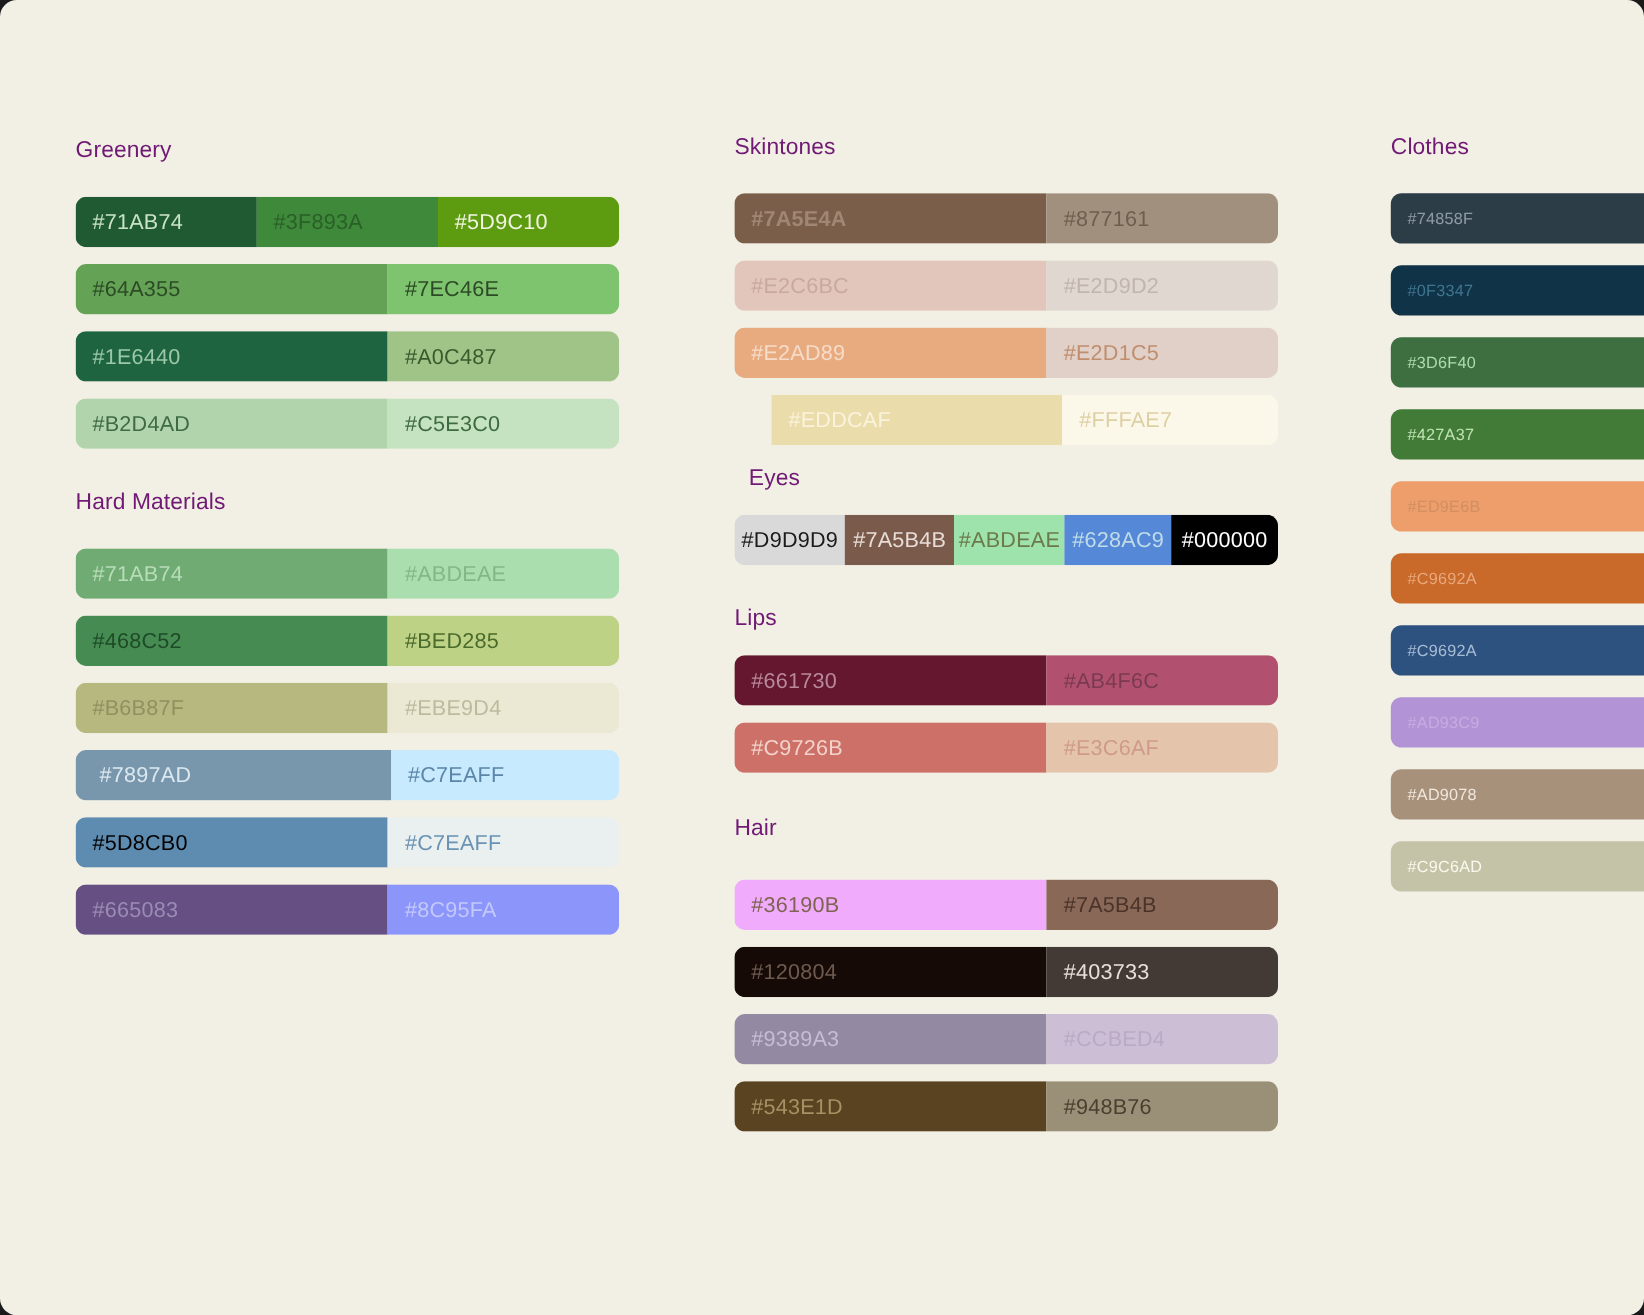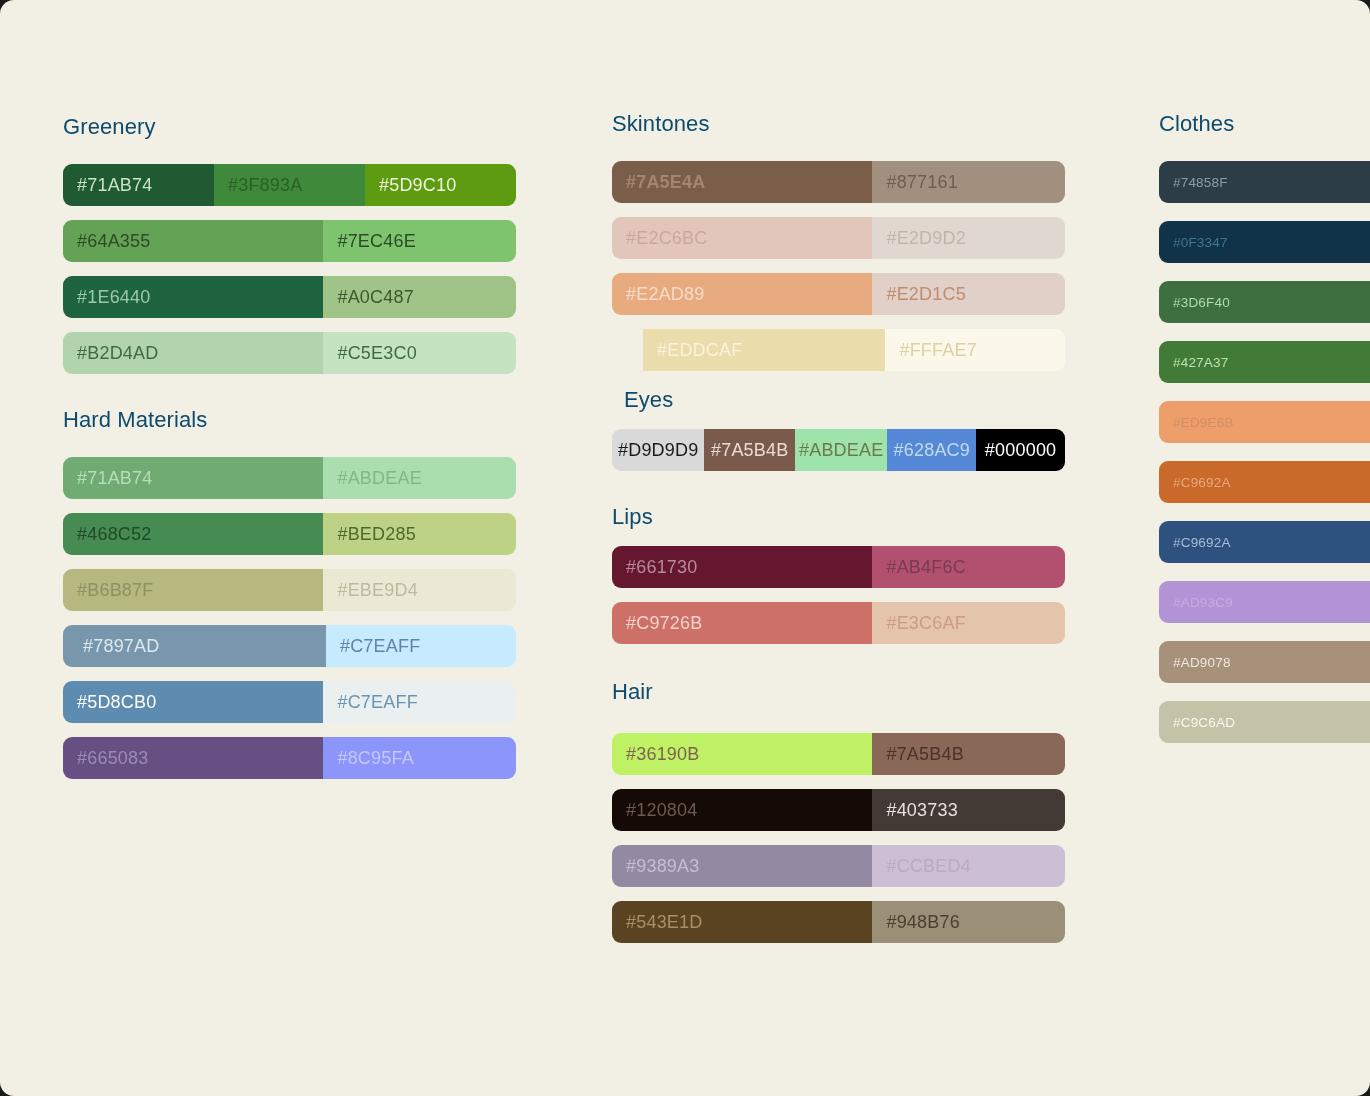--- a/index.html
+++ b/index.html
@@ -25,23 +25,23 @@
 
   .col {
     position: absolute;
     top: 0;
   }
   .col-greenery   { left: 63px;   width: 453px; }
   .col-face       { left: 612px;  width: 453px; }
   .col-clothes    { left: 1159px; width: 300px; }
 
   .section-title {
-    font-size: 22px;
+    font-size: 19px;
     font-weight: 400;
-    color: #0c4a6e;
+    color: #701a75;
     letter-spacing: 0.1px;
     margin: 0;
     line-height: 1;
   }
 
   .bars { margin: 0; }
 
   .bar {
     display: flex;
     height: 42px;
@@ -154,21 +154,21 @@
         </div>
         <div class="bar">
           <div class="seg" style="flex: 1.38 1 0%; background: rgb(120, 151, 173); color: rgb(220, 232, 240); padding-left: 20px;">
             <span>#7897AD</span>
           </div>
           <div class="seg" style="flex: 1 1 0%; background: rgb(199, 234, 255); color: rgb(92, 134, 168);">
             <span>#C7EAFF</span>
           </div>
         </div>
         <div class="bar">
-          <div class="seg" style="flex: 1.38 1 0%; background: rgb(93, 140, 176); color: #ffffff;">
+          <div class="seg" style="flex: 1.38 1 0%; background: rgb(93, 140, 176); color: #000000;">
             <span>#5D8CB0</span>
           </div>
           <div class="seg" style="flex: 1 1 0%; background: rgb(234, 239, 239); color: rgb(107, 147, 179);">
             <span>#C7EAFF</span>
           </div>
         </div>
         <div class="bar">
           <div class="seg" style="flex: 1.38 1 0%; background: rgb(102, 80, 131); color: rgb(154, 140, 181);">
             <span>#665083</span>
           </div>
@@ -249,21 +249,21 @@
             <span>#C9726B</span>
           </div>
           <div class="seg" style="flex: 1 1 0%; background: rgb(228, 197, 172); color: rgb(208, 154, 138);">
             <span>#E3C6AF</span>
           </div>
         </div>
       </div>
       <h2 class="section-title" style="position: absolute; top: 681px;">Hair</h2>
       <div class="bars" style="position: absolute; top: 733px; width: 100%;">
         <div class="bar">
-          <div class="seg" style="flex: 1.38 1 0%; background: #bef264; color: rgb(126, 99, 82);">
+          <div class="seg" style="flex: 1.38 1 0%; background: #f0abfc; color: rgb(126, 99, 82);">
             <span>#36190B</span>
           </div>
           <div class="seg" style="flex: 1 1 0%; background: rgb(138, 104, 88); color: rgb(74, 51, 40);">
             <span>#7A5B4B</span>
           </div>
         </div>
         <div class="bar">
           <div class="seg" style="flex: 1.38 1 0%; background: rgb(21, 10, 5); color: rgb(110, 90, 80);">
             <span>#120804</span>
           </div>

